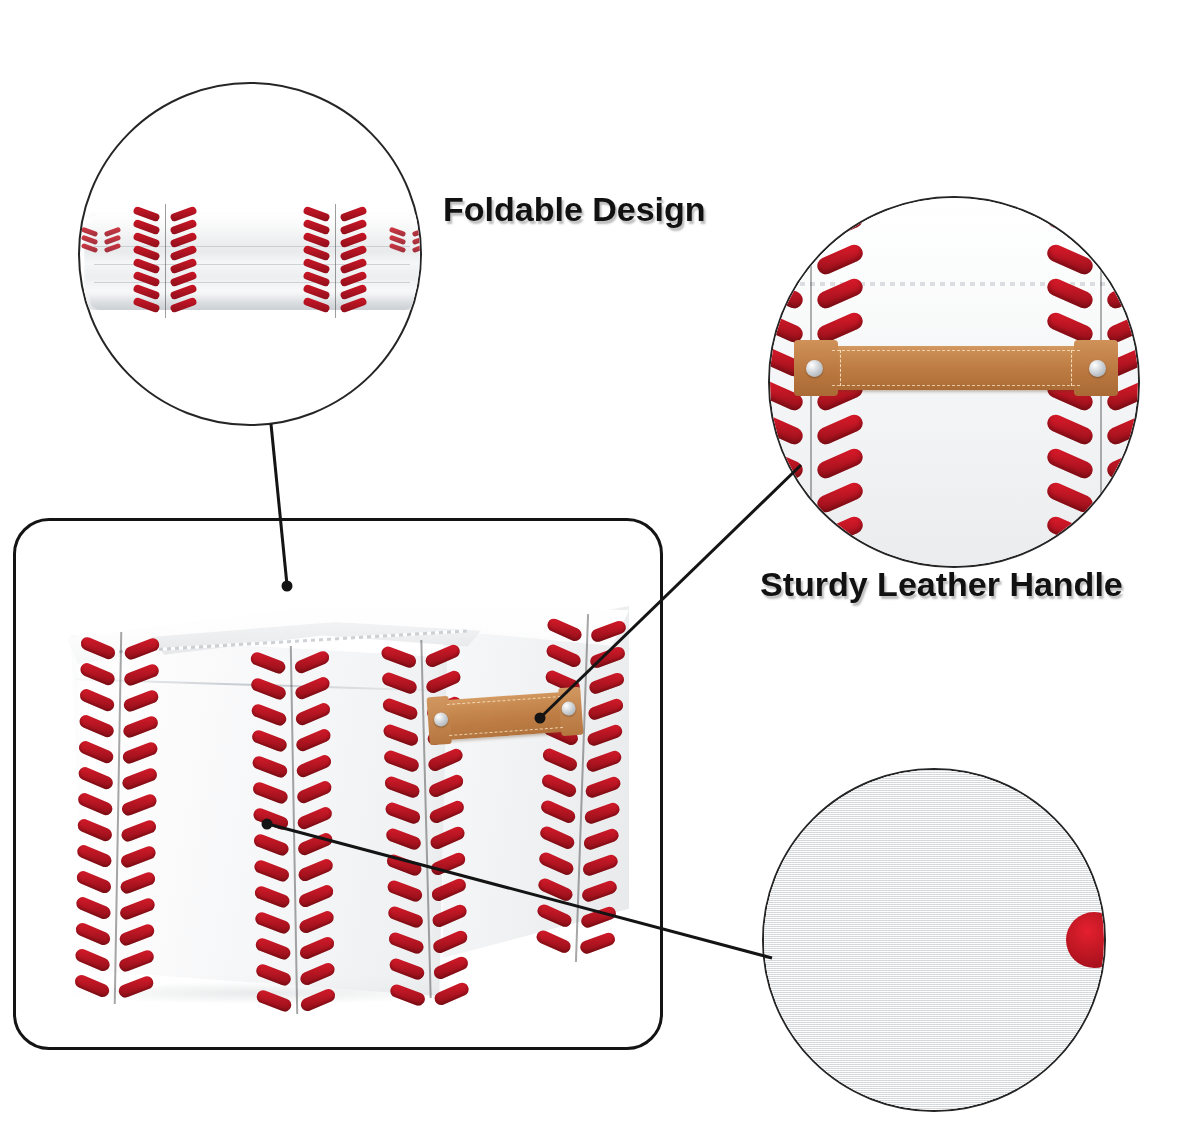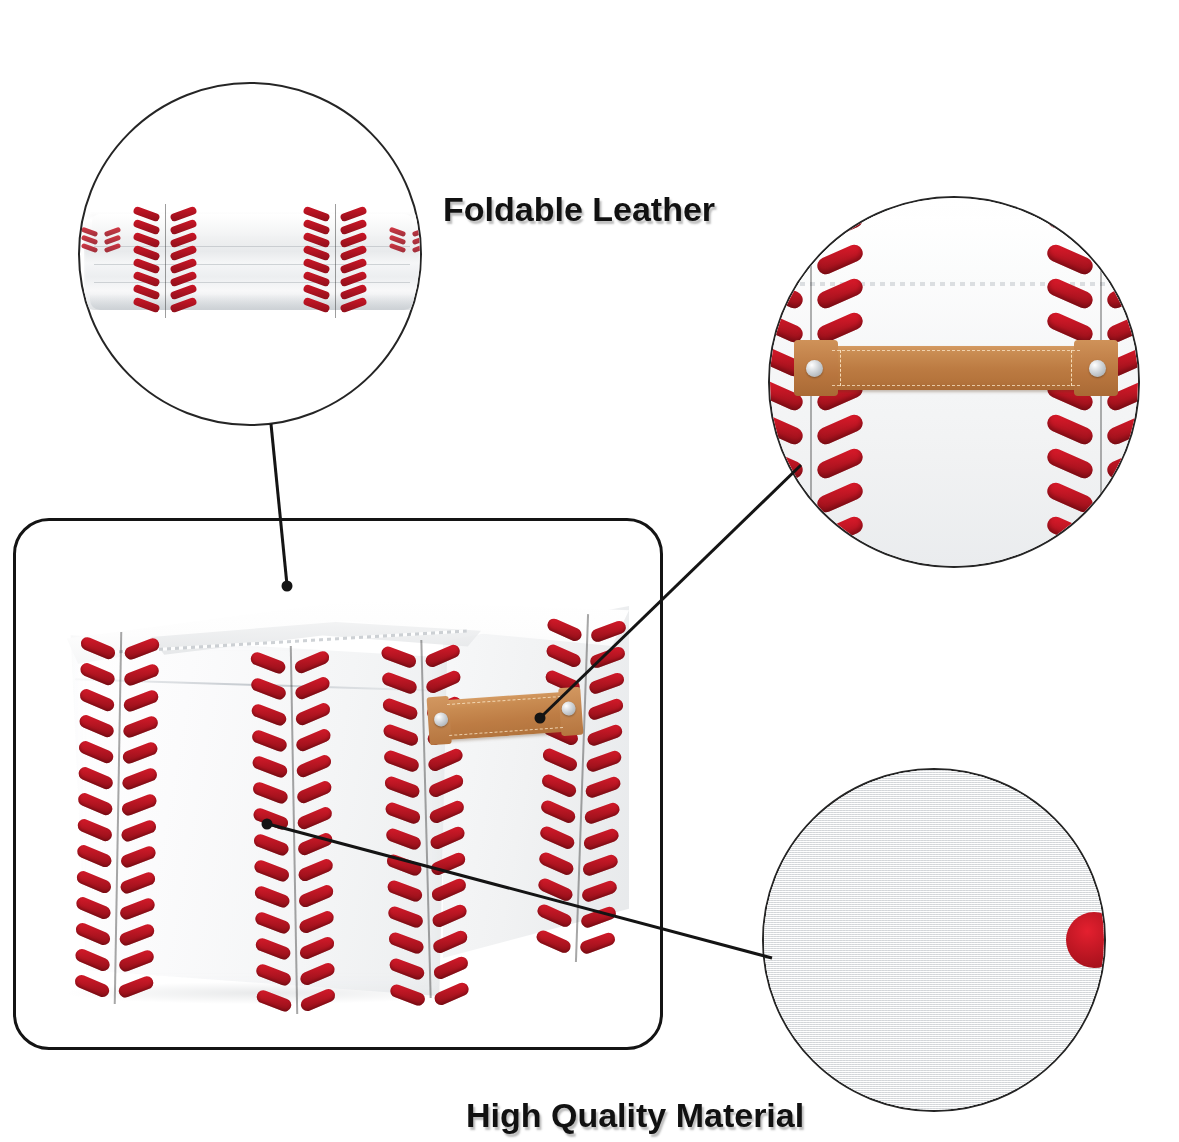--- a/index.html
+++ b/index.html
@@ -409,16 +409,16 @@
     <line x1="271" y1="424" x2="287" y2="585" stroke="#141414" stroke-width="3"></line>
     <circle cx="287" cy="586" r="5.5" fill="#141414"></circle>
 
     <line x1="801" y1="465" x2="541" y2="717" stroke="#141414" stroke-width="3"></line>
     <circle cx="540" cy="718" r="5.5" fill="#141414"></circle>
 
     <line x1="268" y1="824" x2="772" y2="958" stroke="#141414" stroke-width="3"></line>
     <circle cx="267" cy="824" r="5.5" fill="#141414"></circle>
   </svg>
 
-  <div class="label" id="label-foldable">Foldable Leather</div>
-  <div class="label" id="label-material">High Quality Material</div>
+  <div class="label" id="label-foldable">Foldable Design</div>
+  <div class="label" id="label-handle">Sturdy Leather Handle</div>
 
 </div>
 
 </body></html>

